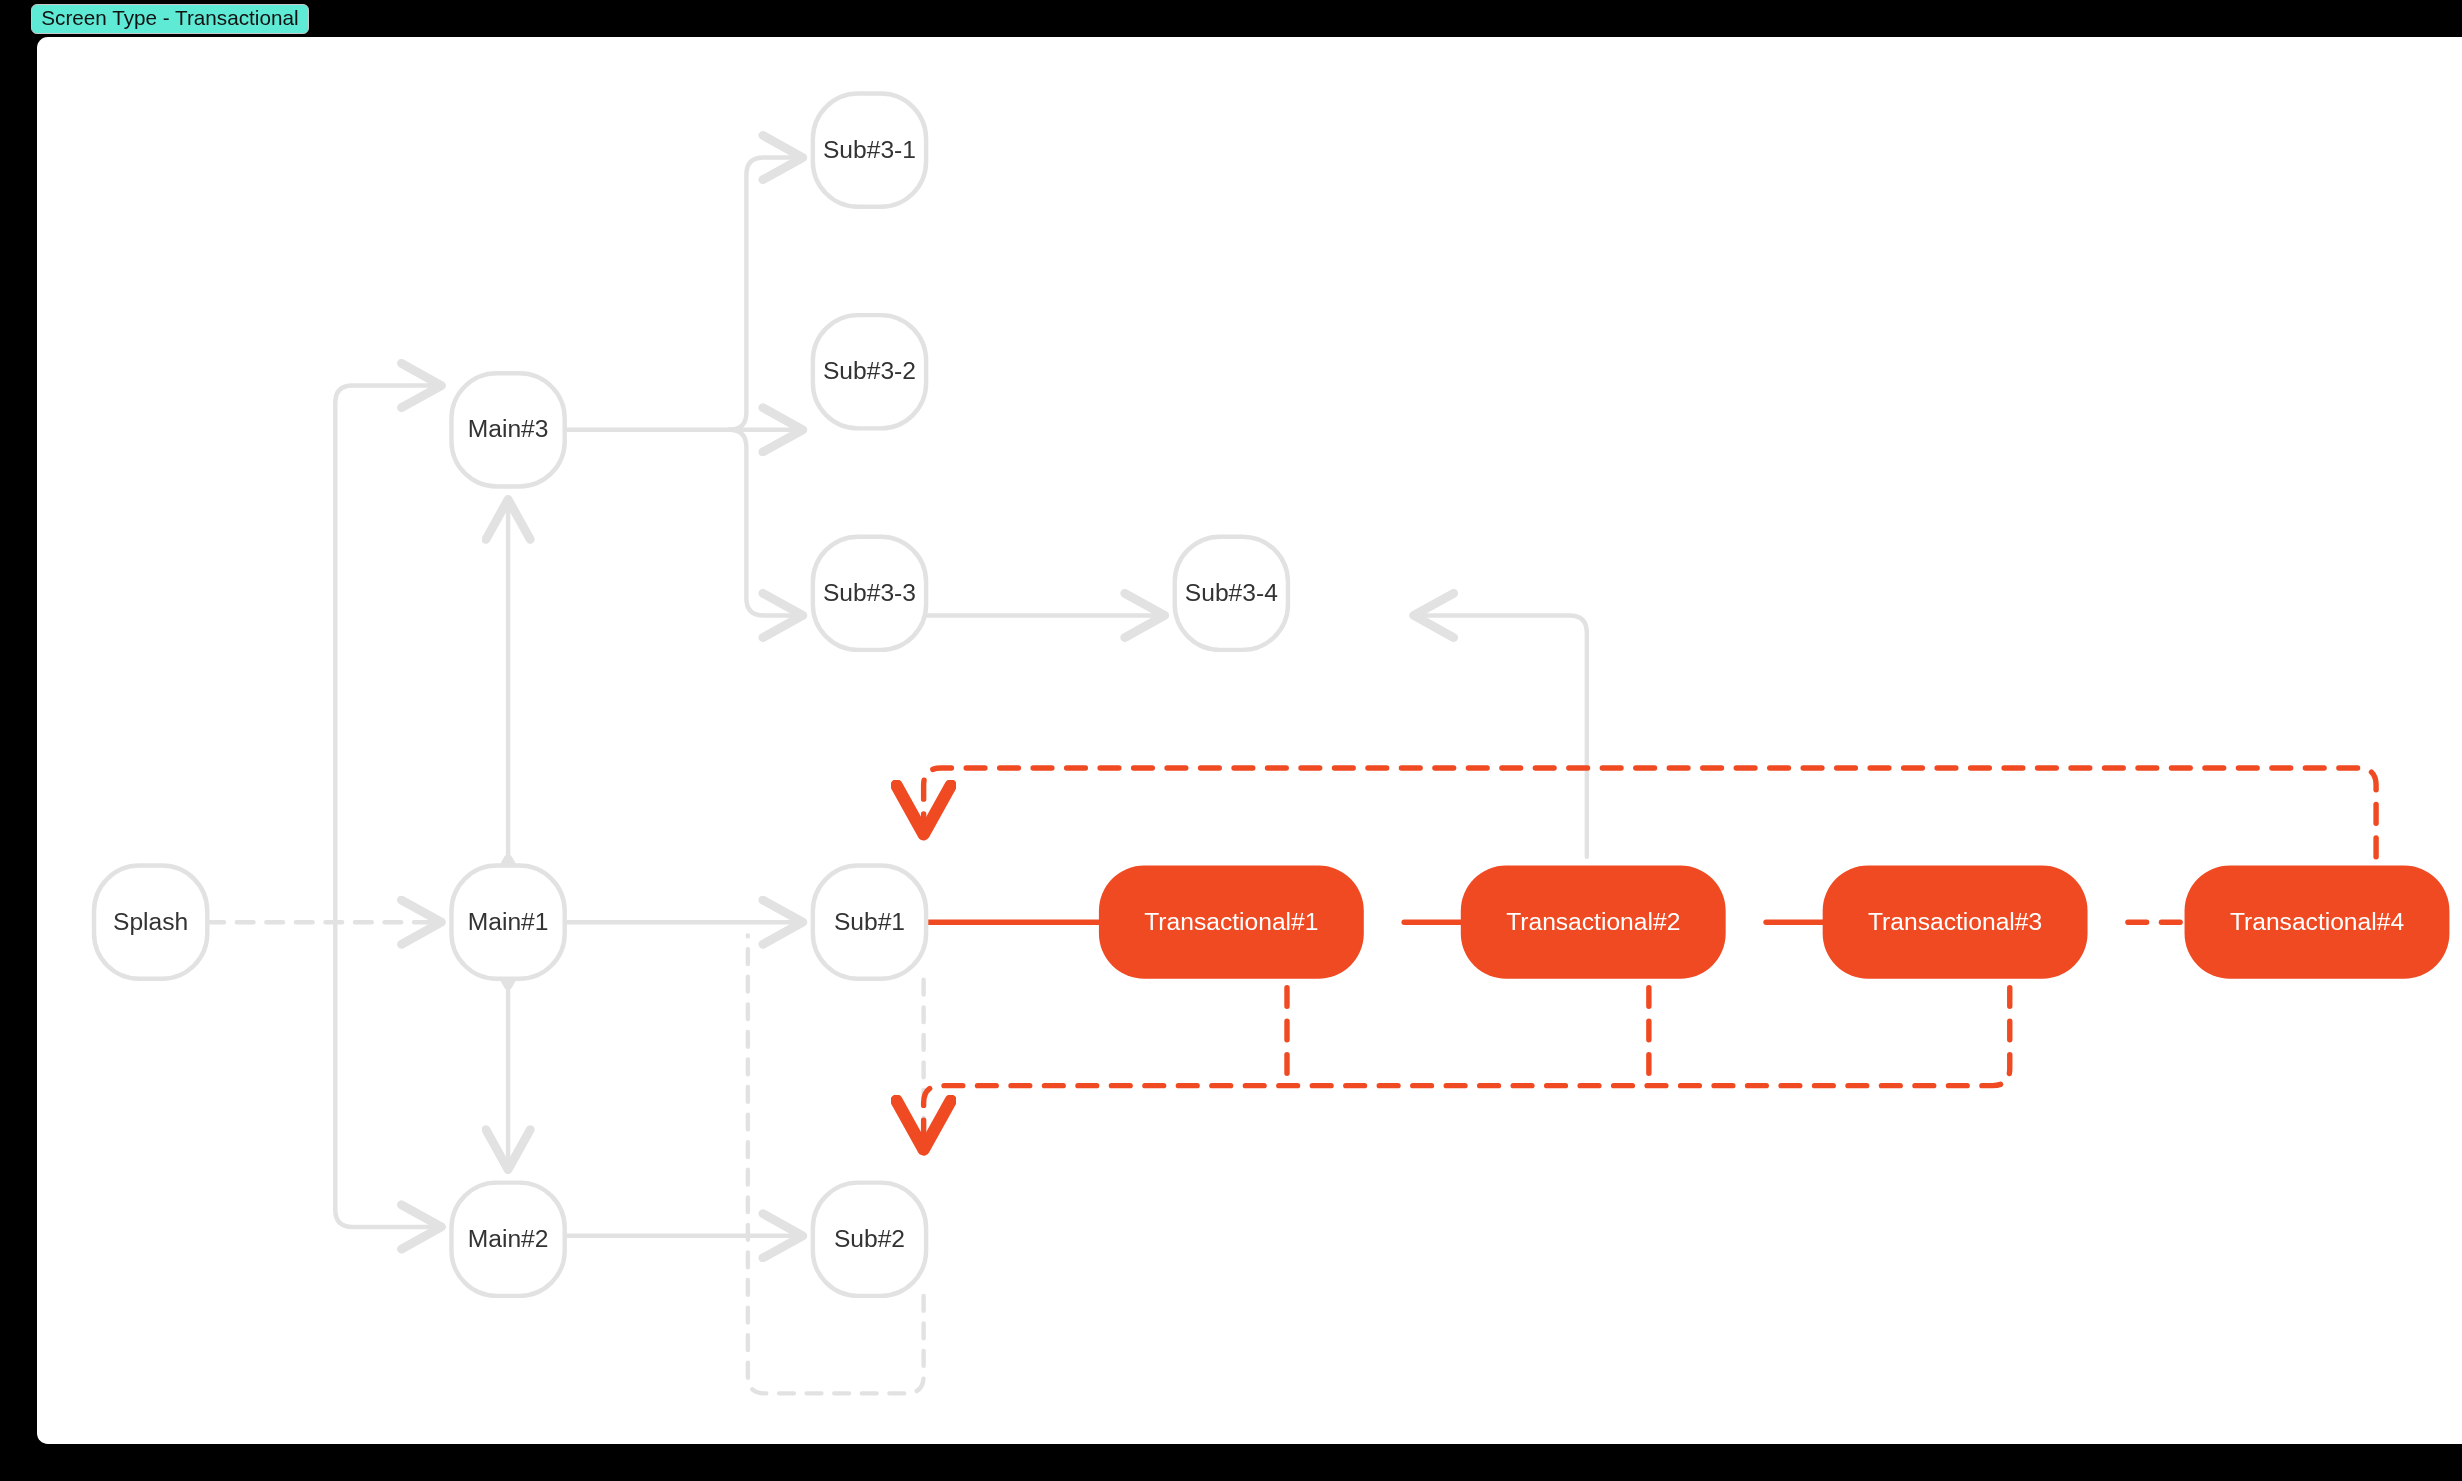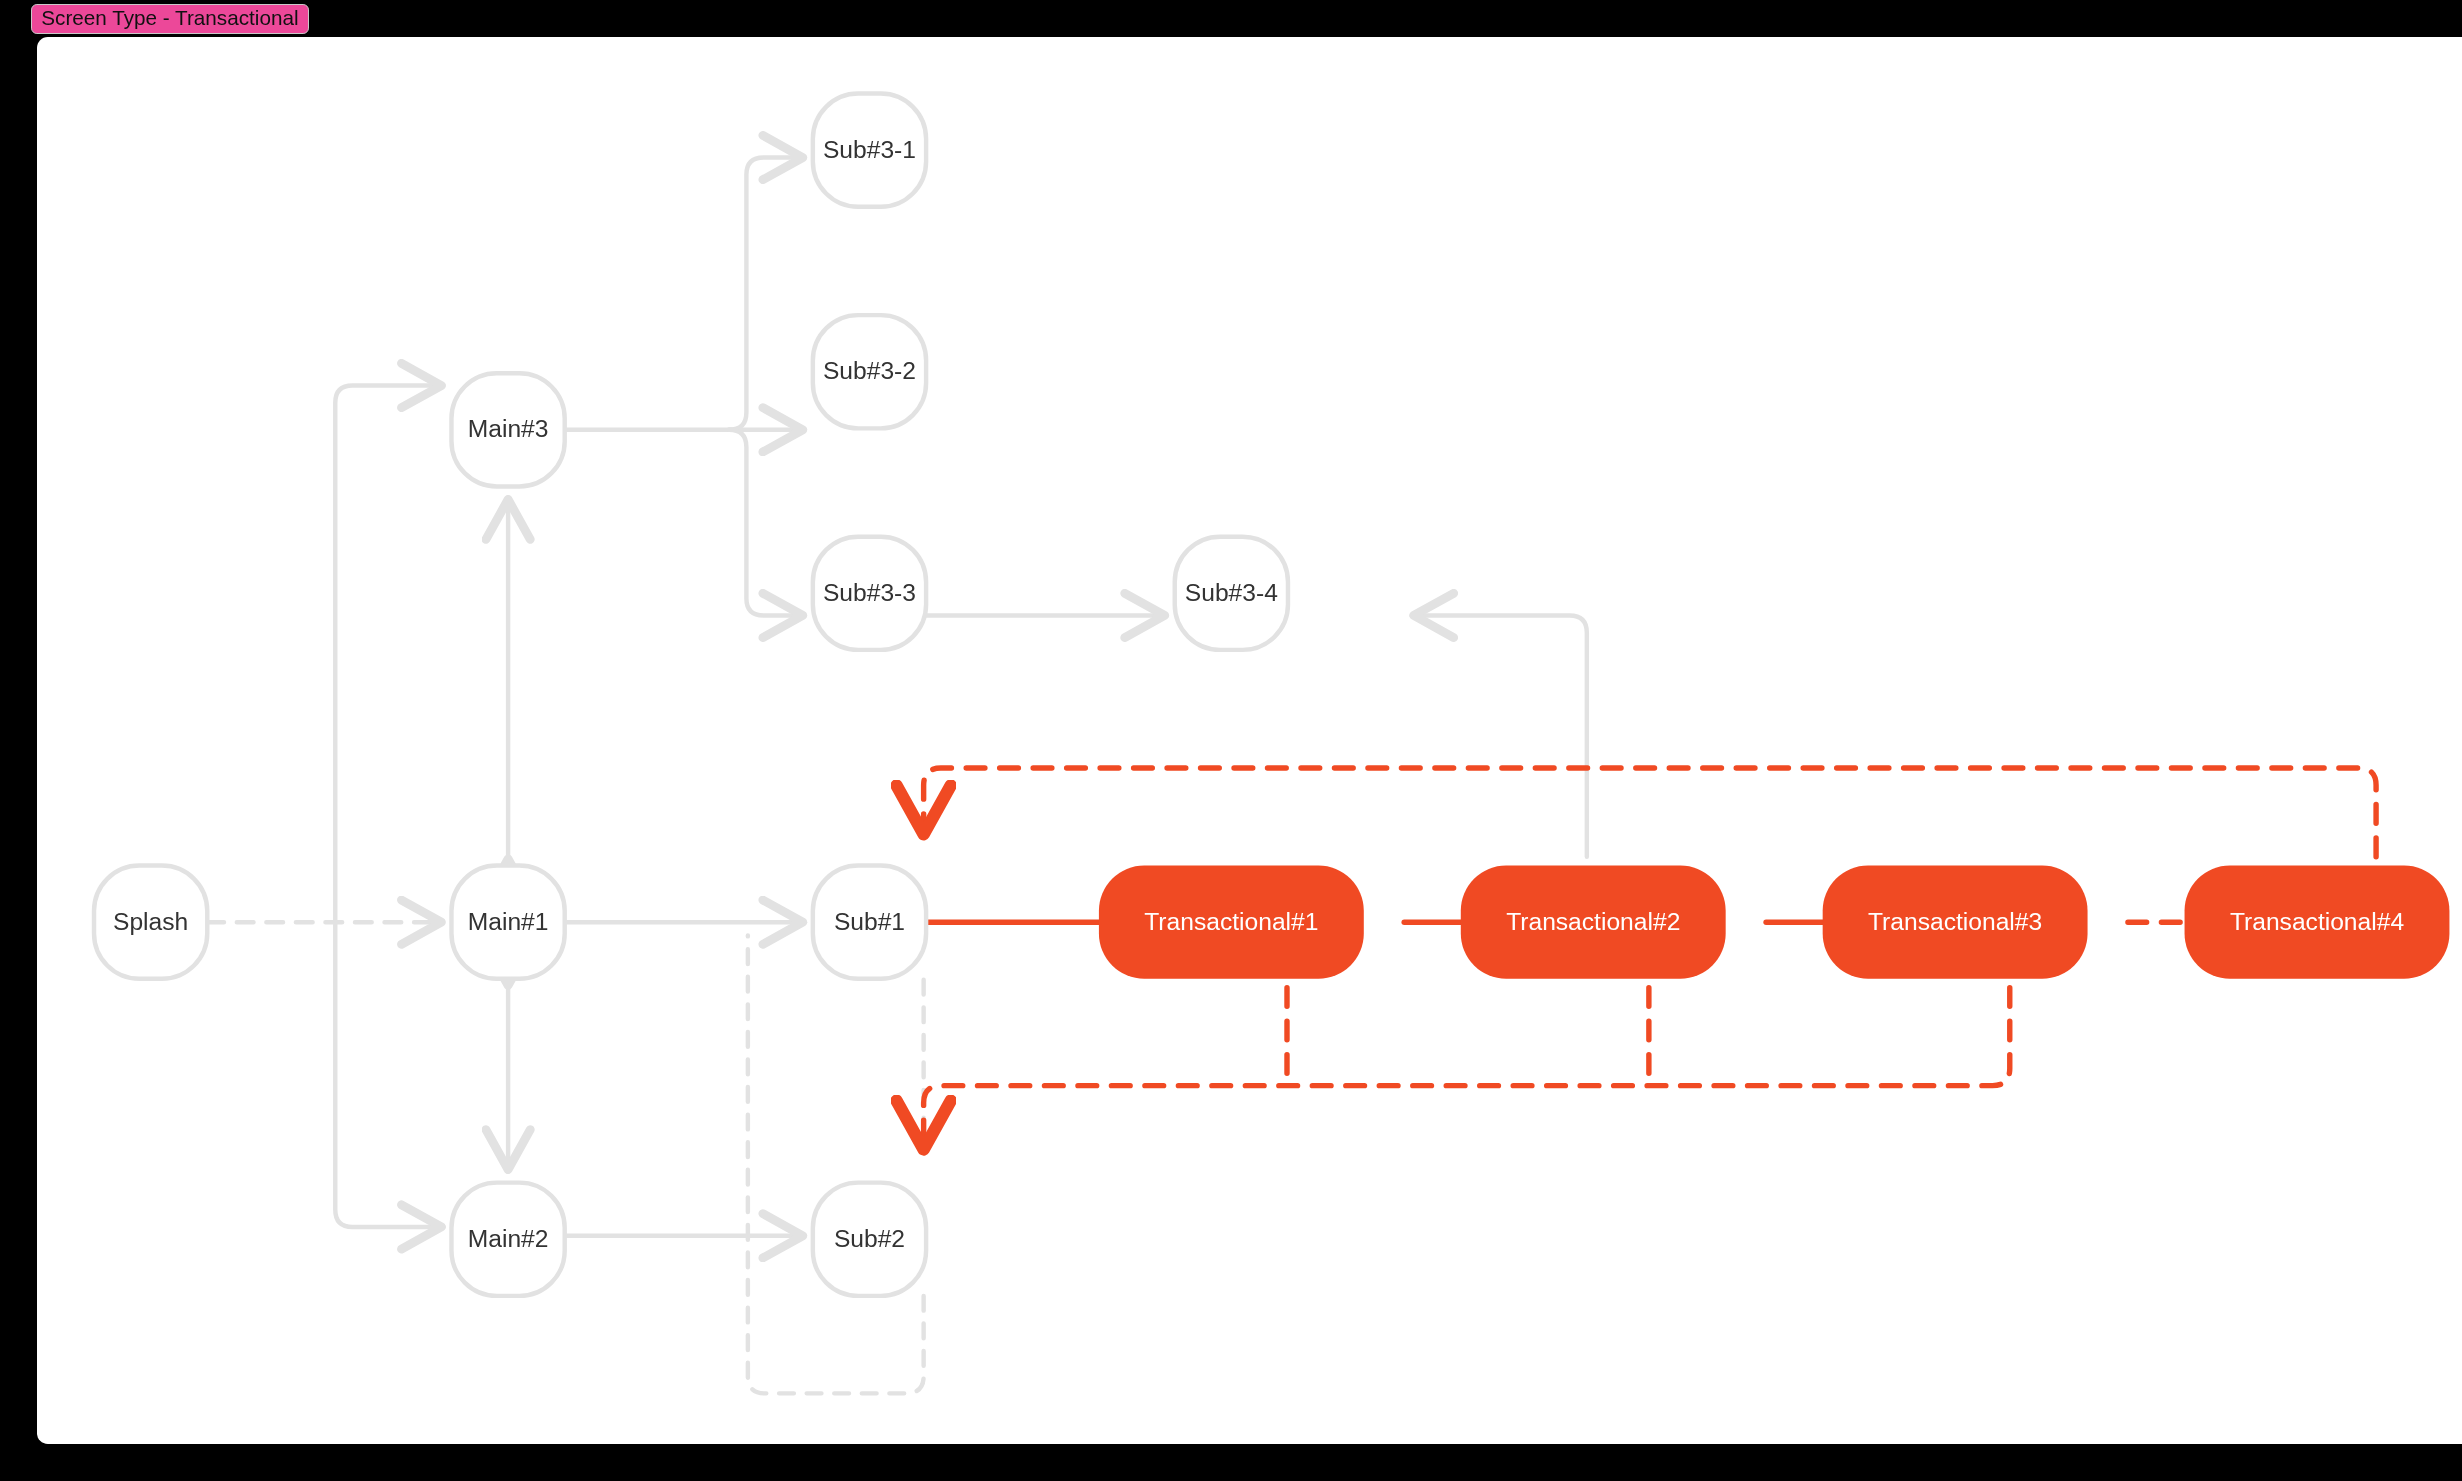--- a/index.html
+++ b/index.html
@@ -1,21 +1,21 @@
 <!DOCTYPE html>
 <html style="font-size:7.9px"><head>
 <meta charset="utf-8">
 <style>
   html,body{margin:0;padding:0;background:#000;}
   body{width:2573px;height:1481px;position:relative;overflow:hidden;
        font-family:"Liberation Sans","DejaVu Sans",sans-serif;}
   #canvas{position:absolute;left:37px;top:37px;width:2499px;height:1407px;
           background:#fff;border-radius:10.8px;}
   #badge{position:absolute;left:30.5px;top:3.9px;z-index:20;
-         background:#ec4899;border:1px solid #c9c9c9;border-radius:5.9px;
+         background:#5eead4;border:1px solid #c9c9c9;border-radius:5.9px;
          padding:3.4px 9.8px 4.4px 9.8px;font-size:20.7px;line-height:1;color:#111;
          white-space:nowrap;}
   #svgwrap{position:absolute;left:0;top:0;width:2573px;height:1481px;}
   svg{display:block;width:2573px;height:1481px;}
   .nodeLabel{font-family:"Liberation Sans","DejaVu Sans",sans-serif;
              font-size:50px;dominant-baseline:middle;text-anchor:middle;}
 </style>
 </head>
 <body>
 

